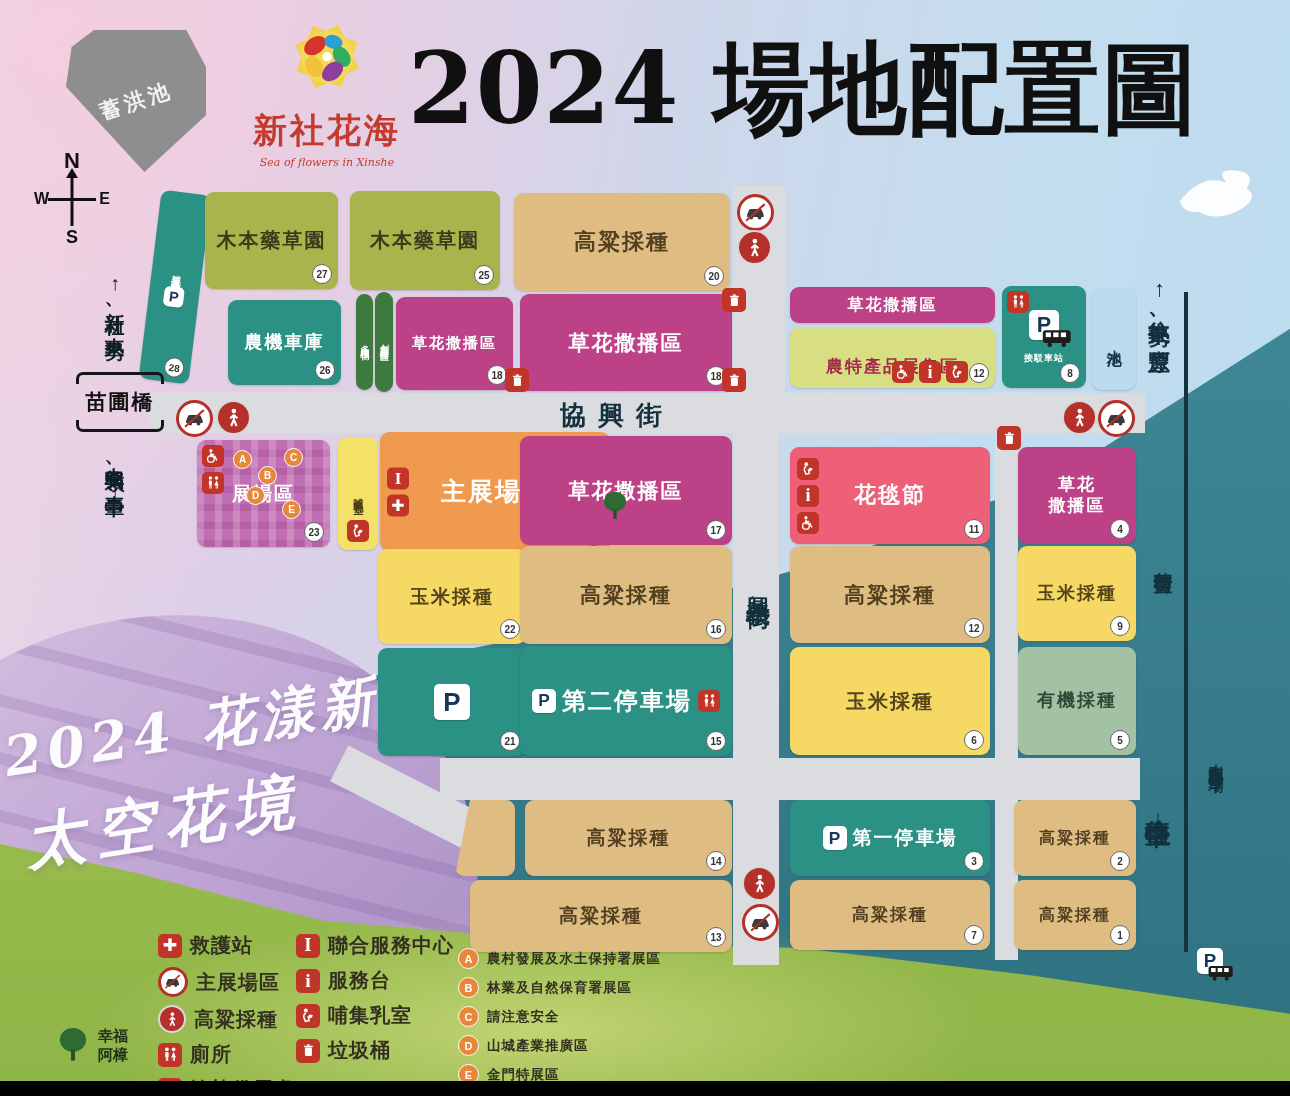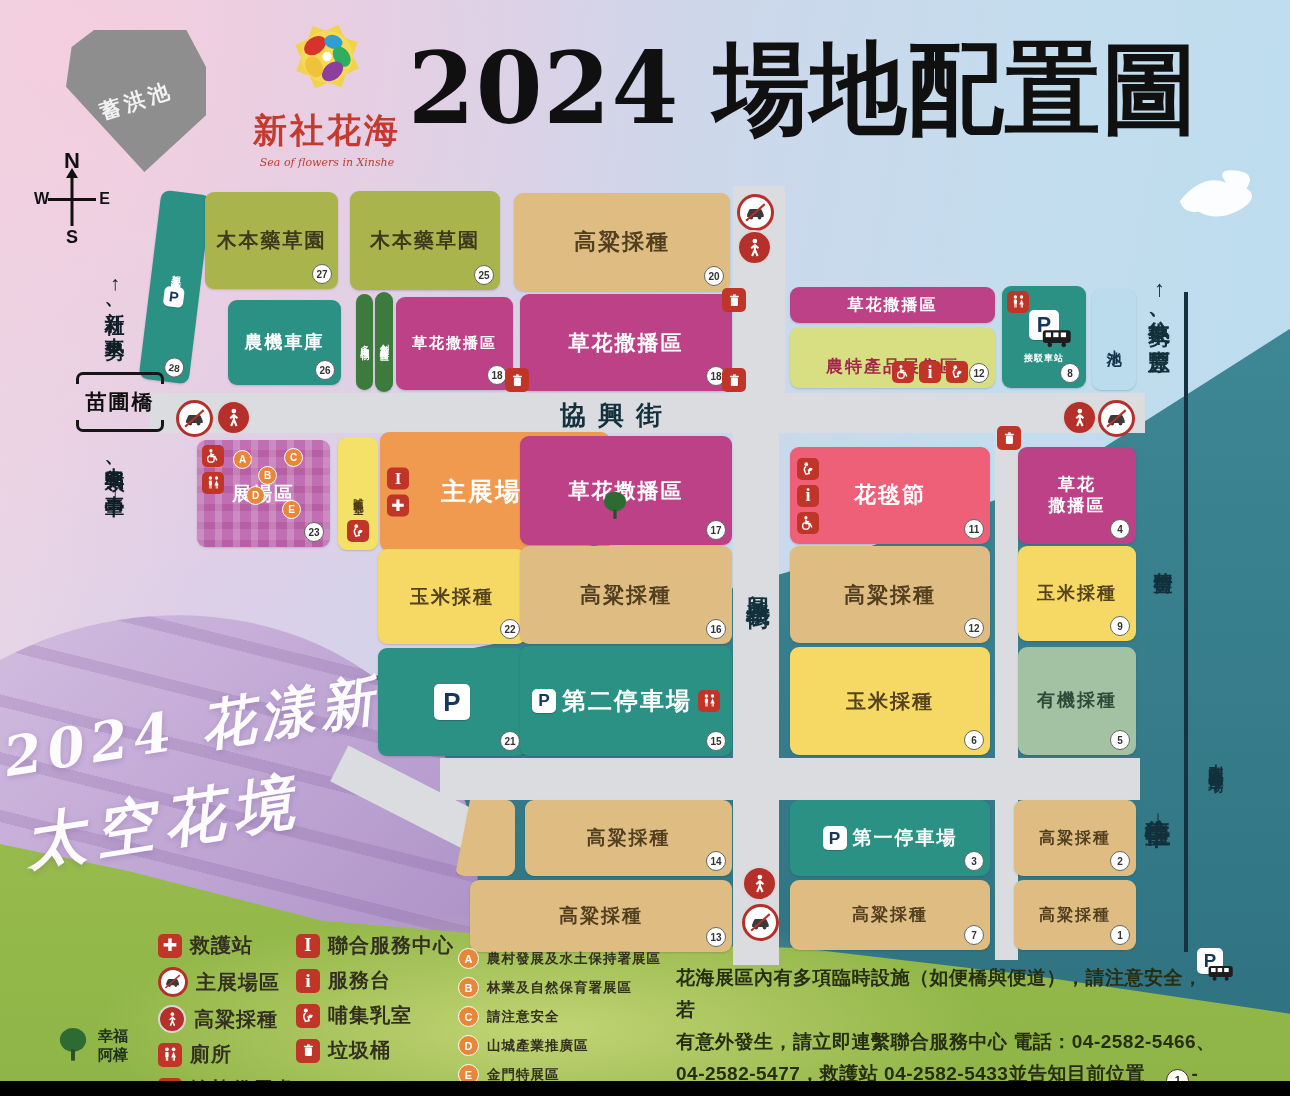--- a/index.html
+++ b/index.html
@@ -796,20 +796,15 @@
       </div>
       <div class="lrow small">
         <span class="mic ltr" style="width: 19px; height: 19px; font-size: 11px;">D</span>
         <span class="llabel">山城產業推廣區</span>
       </div>
       <div class="lrow small">
         <span class="mic ltr" style="width: 19px; height: 19px; font-size: 11px;">E</span>
         <span class="llabel">金門特展區</span>
       </div>
     </div>
-  <div class="notice" id="notice">
-      <div>花海展區內有多項臨時設施（如便橋與便道），請注意安全，若</div>
-      <div>有意外發生，請立即連繫聯合服務中心 電話：04-2582-5466、</div>
-      <div>04-2582-5477，救護站 04-2582-5433並告知目前位置　<span class="rangebadge">1</span><span>-</span></div>
-    </div>
 
   <div class="bottombar"></div>
 </div>
 
 </body></html>

